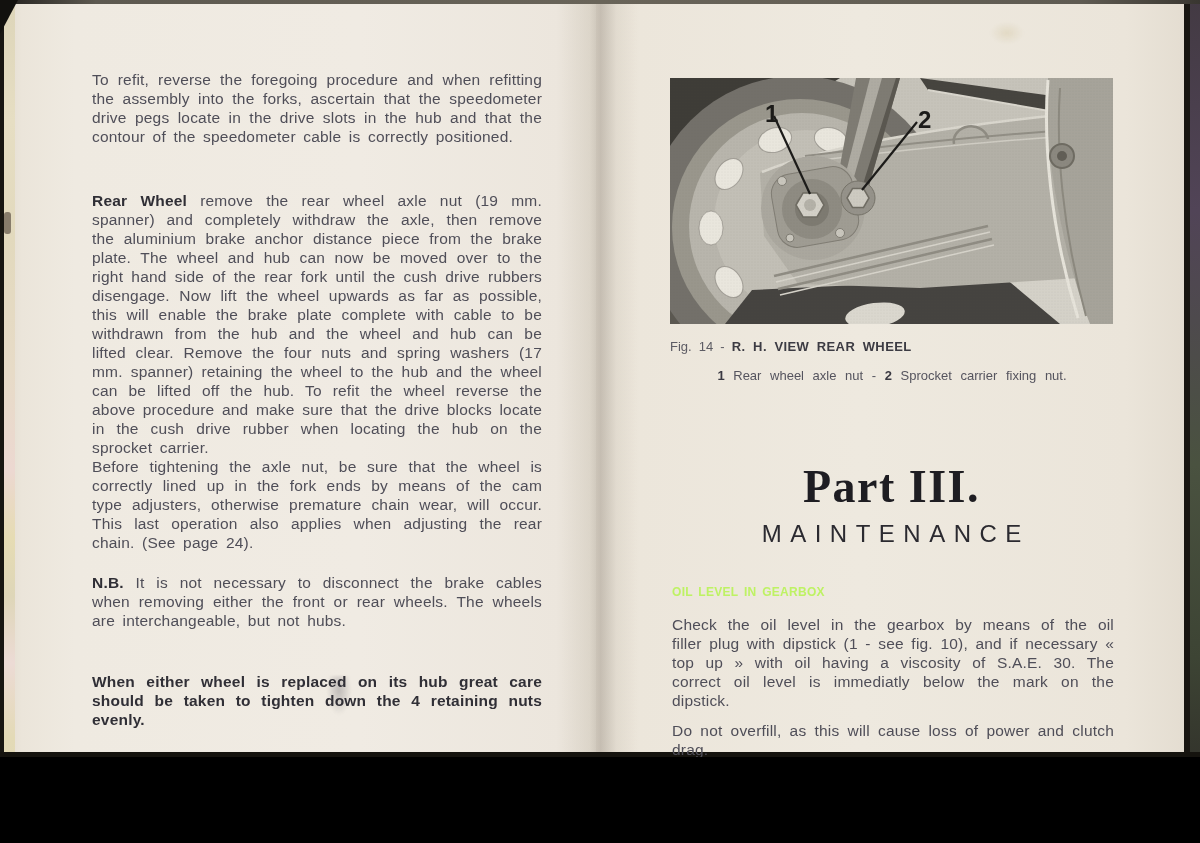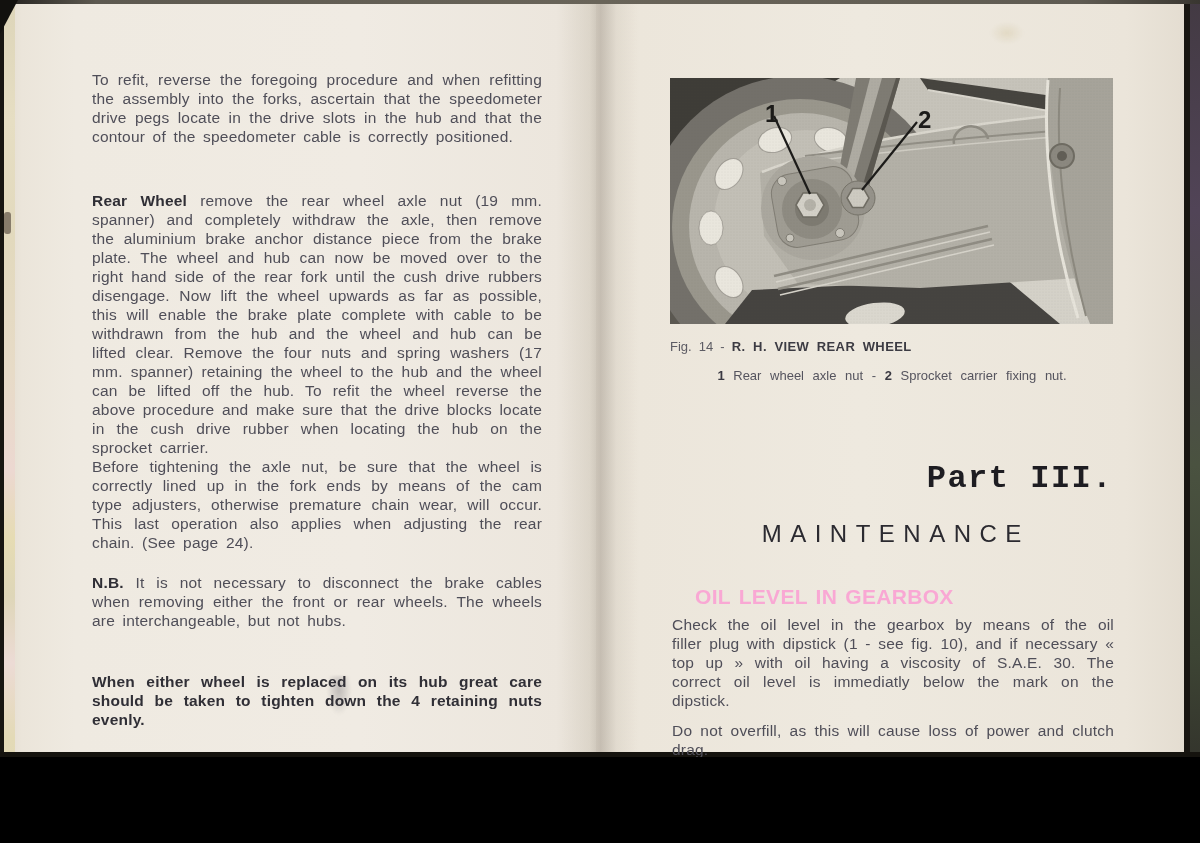--- a/index.html
+++ b/index.html
@@ -49,27 +49,27 @@
 
   .photo { position:absolute; left:670px; top:78px; width:443px; height:246px; display:block; }
 
   .caption { position:absolute; left:670px; top:339px; width:443px; 
     font-size:13px; color:#5d5c64; word-spacing:3.5px; }
   .caption b { color:#3c3b43; letter-spacing:0.4px; }
   .legend { position:absolute; left:648px; top:368px; width:488px; text-align:center;
     font-size:13px; color:#55545e; word-spacing:5px; }
   .legend b { color:#3a3942; }
 
-  .part-title { position:absolute; left:670px; top:460px; width:443px; text-align:right;
-    font-family:Liberation Mono, monospace; font-weight:bold;
-    font-size:32px; color:#1e1d22; letter-spacing:1.5px; }
+  .part-title { position:absolute; left:670px; top:460px; width:443px; text-align:center;
+    font-family:Liberation Serif, serif; font-weight:bold;
+    font-size:46px; color:#1e1d22; letter-spacing:1.5px; }
   .part-sub { position:absolute; left:670px; top:520px; width:443px; text-align:center;
     font-size:24px; letter-spacing:8.5px; text-indent:8.5px; color:#2b2a30; }
-  .section-title { position:absolute; left:695px; font-size:21px; font-weight:bold;
-    color:#f9a8d4; word-spacing:2px; letter-spacing:0.3px; }
+  .section-title { position:absolute; left:672px; font-size:12px; font-weight:bold;
+    color:#bef264; word-spacing:2px; letter-spacing:0.3px; }
 
   .para-right { left:672px; width:442px; }
 
   .stain {
     position:absolute; left:326px; top:676px; width:26px; height:40px;
     background:radial-gradient(ellipse at 50% 35%, rgba(88,86,94,0.32), rgba(88,86,94,0) 68%);
     filter:blur(1px);
   }
   .stain2 {
     position:absolute; left:990px; top:22px; width:34px; height:22px;

